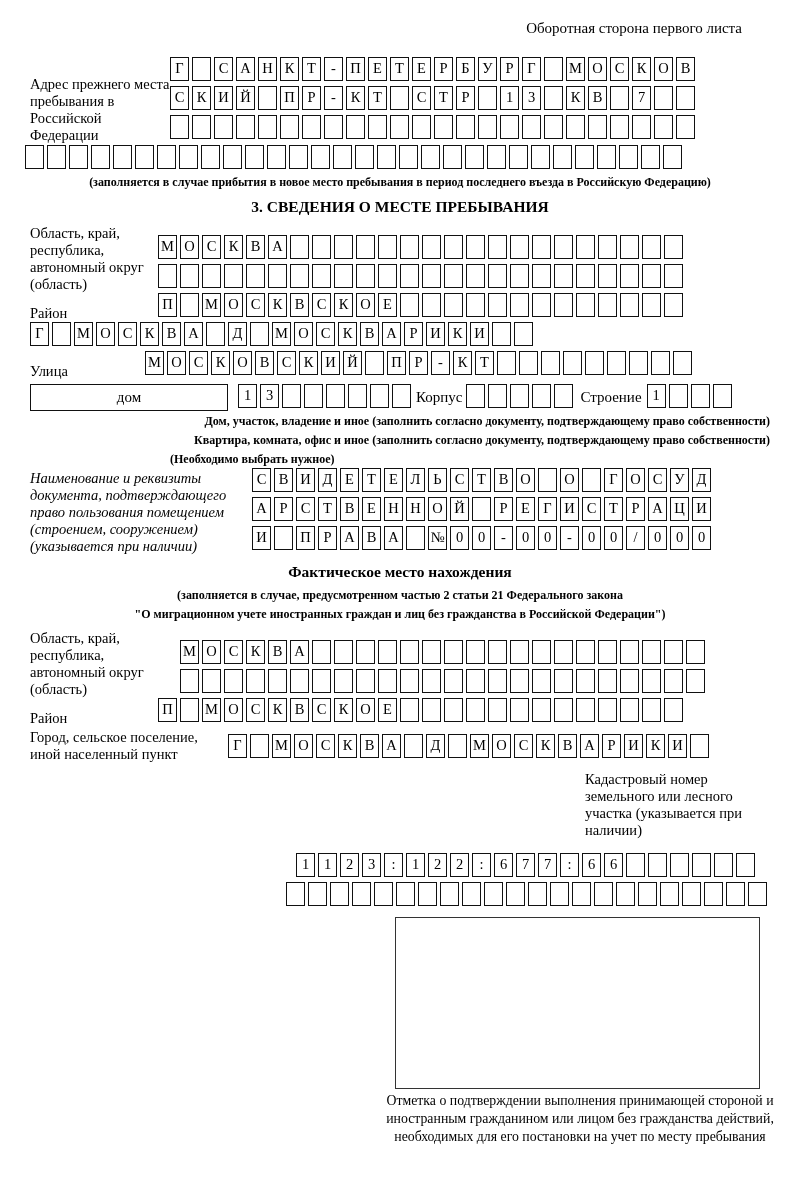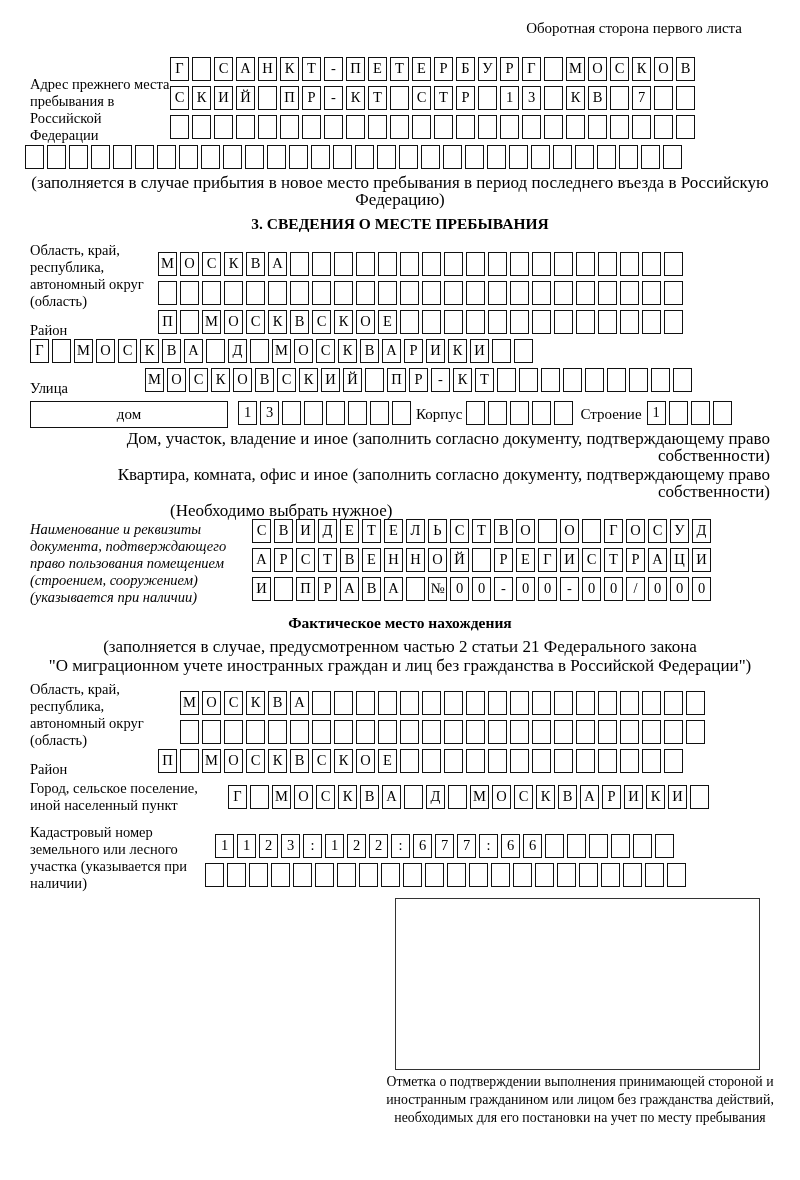--- a/index.html
+++ b/index.html
@@ -14,21 +14,21 @@
   .w140 { width: 140px; } .w128 { width: 128px; } .w150 { width: 150px; }
   .w115 { width: 115px; } .w222 { width: 222px; font-style: italic; } .w198 { width: 198px; }
   .w185 { width: 185px; }
 
   .cells { white-space: nowrap; height: 26px; margin-bottom: 3px; }
   .cell { display: inline-block; width: 19px; height: 24px; border: 1.5px solid #111;
           margin-right: 3px; text-align: center; font-size: 14.5px; line-height: 21px;
           vertical-align: top; }
   .full { margin-left: -5px; margin-top: 1px; }
 
-  .note { font-size: 17px; line-height: 17px; }
+  .note { font-size: 12px; line-height: 17px; font-weight: bold; }
   .center { text-align: center; }
   .sec-title { text-align: center; font-weight: bold; font-size: 15.5px; margin: 7px 0 7px 0; }
 
   .domrow { display: flex; align-items: flex-start; margin-top: 4px; height: 29px; }
   .bigbox { height: 27px; border: 1.5px solid #111; text-align: center; font-size: 15px;
             line-height: 24px; flex: none; }
   .bw170 { width: 198px; margin-right: 10px; }
   .bw190 { width: 190px; margin-left: 5px; margin-right: 10px; }
   .inline-label { font-size: 15px; line-height: 27px; flex: none; }
   .note-indent { margin-bottom: 2px; text-align: right; }
@@ -129,21 +129,21 @@
   <div class="field">
     <div class="flabel w128">Район</div>
     <div class="cells"><span class="cell">П</span><span class="cell"></span><span class="cell">М</span><span class="cell">О</span><span class="cell">С</span><span class="cell">К</span><span class="cell">В</span><span class="cell">С</span><span class="cell">К</span><span class="cell">О</span><span class="cell">Е</span><span class="cell"></span><span class="cell"></span><span class="cell"></span><span class="cell"></span><span class="cell"></span><span class="cell"></span><span class="cell"></span><span class="cell"></span><span class="cell"></span><span class="cell"></span><span class="cell"></span><span class="cell"></span><span class="cell"></span></div>
   </div>
 
   <div class="field">
     <div class="flabel w198">Город, сельское поселение, иной населенный пункт</div>
     <div class="cells"><span class="cell">Г</span><span class="cell"></span><span class="cell">М</span><span class="cell">О</span><span class="cell">С</span><span class="cell">К</span><span class="cell">В</span><span class="cell">А</span><span class="cell"></span><span class="cell">Д</span><span class="cell"></span><span class="cell">М</span><span class="cell">О</span><span class="cell">С</span><span class="cell">К</span><span class="cell">В</span><span class="cell">А</span><span class="cell">Р</span><span class="cell">И</span><span class="cell">К</span><span class="cell">И</span><span class="cell"></span></div>
   </div>
 
-  <div class="field" style="margin-top:6px;">
+  <div class="field" style="margin-top:6px;flex-direction:column;">
     <div class="flabel w185">Кадастровый номер земельного или лесного участка (указывается при наличии)</div>
     <div>
       <div class="cells" style="margin-top:14px;"><span class="cell">1</span><span class="cell">1</span><span class="cell">2</span><span class="cell">3</span><span class="cell">:</span><span class="cell">1</span><span class="cell">2</span><span class="cell">2</span><span class="cell">:</span><span class="cell">6</span><span class="cell">7</span><span class="cell">7</span><span class="cell">:</span><span class="cell">6</span><span class="cell">6</span><span class="cell"></span><span class="cell"></span><span class="cell"></span><span class="cell"></span><span class="cell"></span><span class="cell"></span></div>
       <div class="cells kad-row2"><span class="cell"></span><span class="cell"></span><span class="cell"></span><span class="cell"></span><span class="cell"></span><span class="cell"></span><span class="cell"></span><span class="cell"></span><span class="cell"></span><span class="cell"></span><span class="cell"></span><span class="cell"></span><span class="cell"></span><span class="cell"></span><span class="cell"></span><span class="cell"></span><span class="cell"></span><span class="cell"></span><span class="cell"></span><span class="cell"></span><span class="cell"></span><span class="cell"></span></div>
     </div>
   </div>
 
   <div class="stamp-box"></div>
   <div class="stamp-note">Отметка о подтверждении выполнения принимающей стороной и иностранным гражданином или лицом без гражданства действий, необходимых для его постановки на учет по месту пребывания</div>
 

